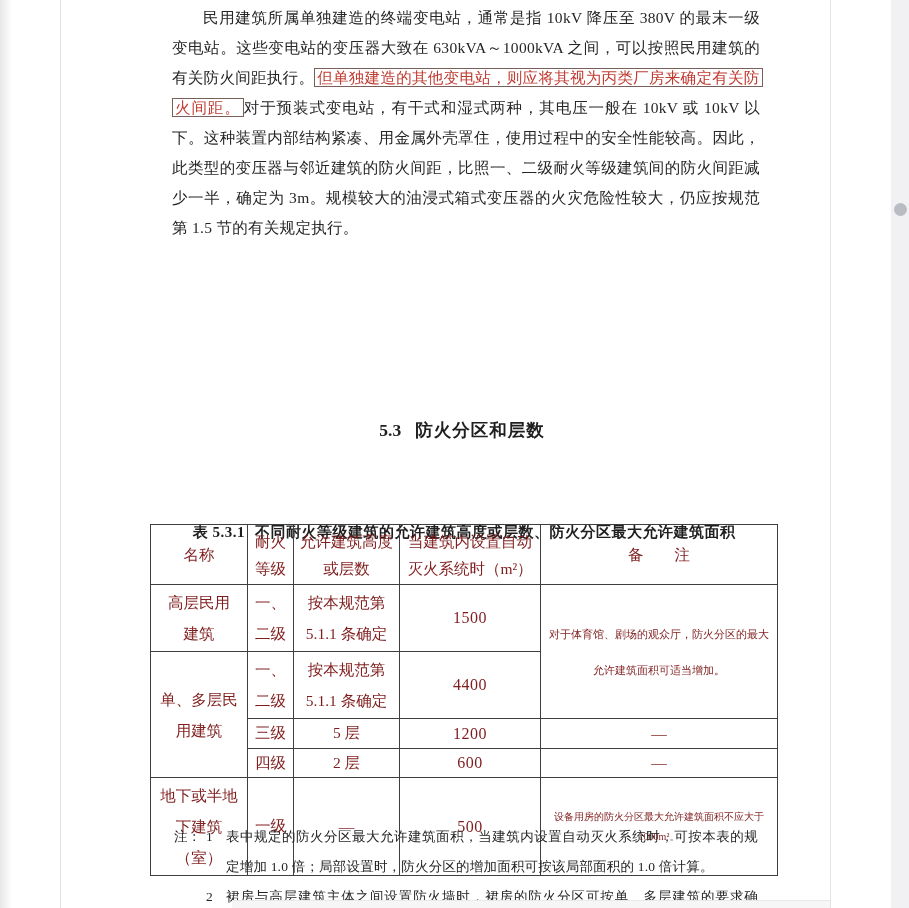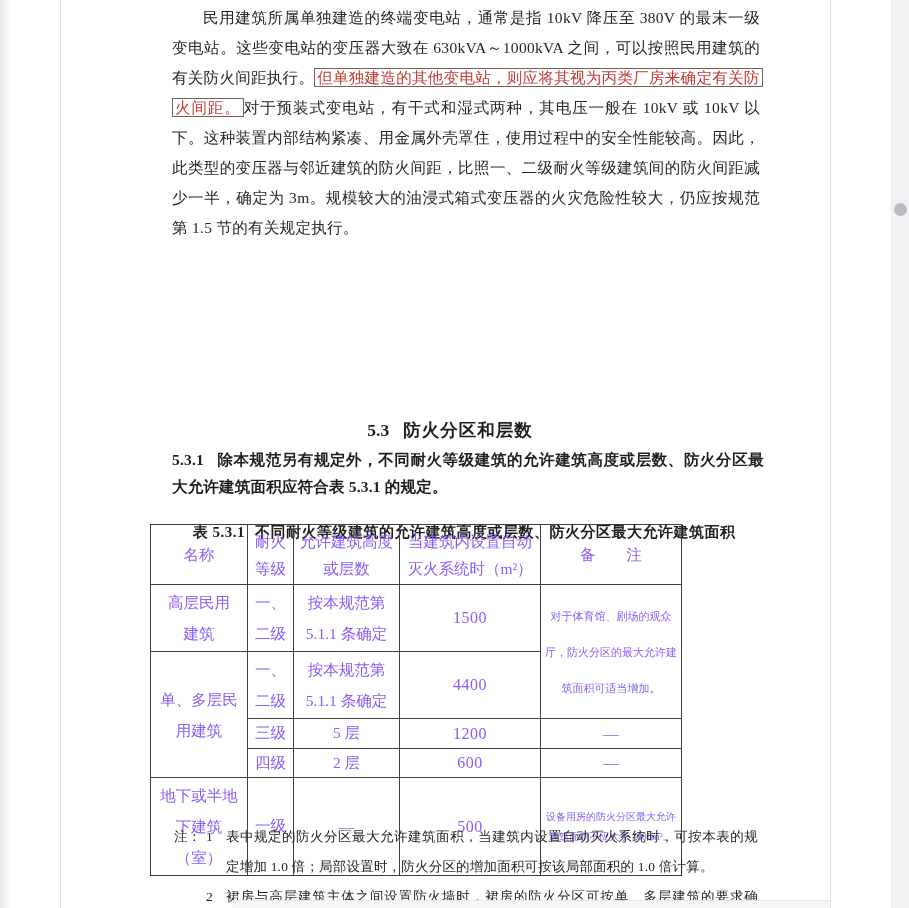--- a/index.html
+++ b/index.html
@@ -18,35 +18,35 @@
   .bottom-bar{position:absolute;left:232px;top:900px;width:598px;height:8px;background:#f6f6f7;border-top:1px solid #e9e9eb;}
 
   
   .para{position:absolute;left:172px;width:588px;font-size:15.5px;text-align:justify;
     text-indent:2em;letter-spacing:0.3px;}
   #p1{top:3px;line-height:30px;}
   #p2{top:246px;line-height:29px;}
   .hl{color:#c03a30;border:1px solid #77605a;padding:0 2px;
     box-decoration-break:clone;-webkit-box-decoration-break:clone;}
 
-  .section-heading{position:absolute;left:156px;top:418px;width:588px;text-align:center;
+  .section-heading{position:absolute;left:168px;top:418px;width:588px;text-align:center;
     font-weight:bold;font-size:17.5px;letter-spacing:1px;color:#1e1e1e;}
   .section-heading .num{margin-right:14px;letter-spacing:0;}
 
   .clause{position:absolute;left:172px;top:446px;width:592px;font-size:15.5px;line-height:27px;
     font-weight:bold;text-align:justify;letter-spacing:0.2px;color:#1f1f1f;}
   .clause .num{margin-right:13px;}
 
   .caption{position:absolute;left:150px;top:523px;width:628px;text-align:center;
     font-weight:bold;font-size:15px;color:#1f1f1f;letter-spacing:0.5px;}
   .caption .cap-label{margin-right:10px;}
 
   
-  table.fire{position:absolute;left:150px;top:524px;width:532px;border-collapse:collapse;
-    table-layout:fixed;font-size:15.5px;color:#8b5cf6;}
+  table.fire{position:absolute;left:150px;top:524px;width:628px;border-collapse:collapse;
+    table-layout:fixed;font-size:15.5px;color:#7f1d1d;}
   table.fire th,table.fire td{border:1px solid #3f3f3f;font-weight:normal;
     text-align:center;vertical-align:middle;padding:2px 4px;overflow:hidden;}
   tr.hrow{height:60px;}
   tr.r1{height:57px;}
   tr.r2{height:58px;}
   tr.r3{height:30px;}
   tr.r4{height:29px;}
   tr.r5{height:58px;}
   .preline{white-space:pre-line;line-height:31px;}
   td.num{font-size:16px;letter-spacing:0.5px;}
@@ -72,23 +72,20 @@
 
   <div class="para" id="p1">
     <span>民用建筑所属单独建造的终端变电站，通常是指 10kV 降压至 380V 的最末一级变电站。这些变电站的变压器大致在 630kVA～1000kVA 之间，可以按照民用建筑的有关防火间距执行。</span><span class="hl">但单独建造的其他变电站，则应将其视为丙类厂房来确定有关防火间距。</span><span>对于预装式变电站，有干式和湿式两种，其电压一般在 10kV 或 10kV 以下。这种装置内部结构紧凑、用金属外壳罩住，使用过程中的安全性能较高。因此，此类型的变压器与邻近建筑的防火间距，比照一、二级耐火等级建筑间的防火间距减少一半，确定为 3m。规模较大的油浸式箱式变压器的火灾危险性较大，仍应按规范第 1.5 节的有关规定执行。</span>
   </div>
 
 
   <div class="section-heading">
     <span class="num">5.3</span><span>防火分区和层数</span>
   </div>
 
-  <div class="clause">
-    <span class="num">5.3.1</span><span>除本规范另有规定外，不同耐火等级建筑的允许建筑高度或层数、防火分区最大允许建筑面积应符合表 5.3.1 的规定。</span>
-  </div>
 
   <div class="caption">
     <span class="cap-label">表 5.3.1</span><span>不同耐火等级建筑的允许建筑高度或层数、防火分区最大允许建筑面积</span>
   </div>
 
   <table class="fire">
     <colgroup>
       <col style="width:97px">
         <col style="width:46px">
         <col style="width:106px">

